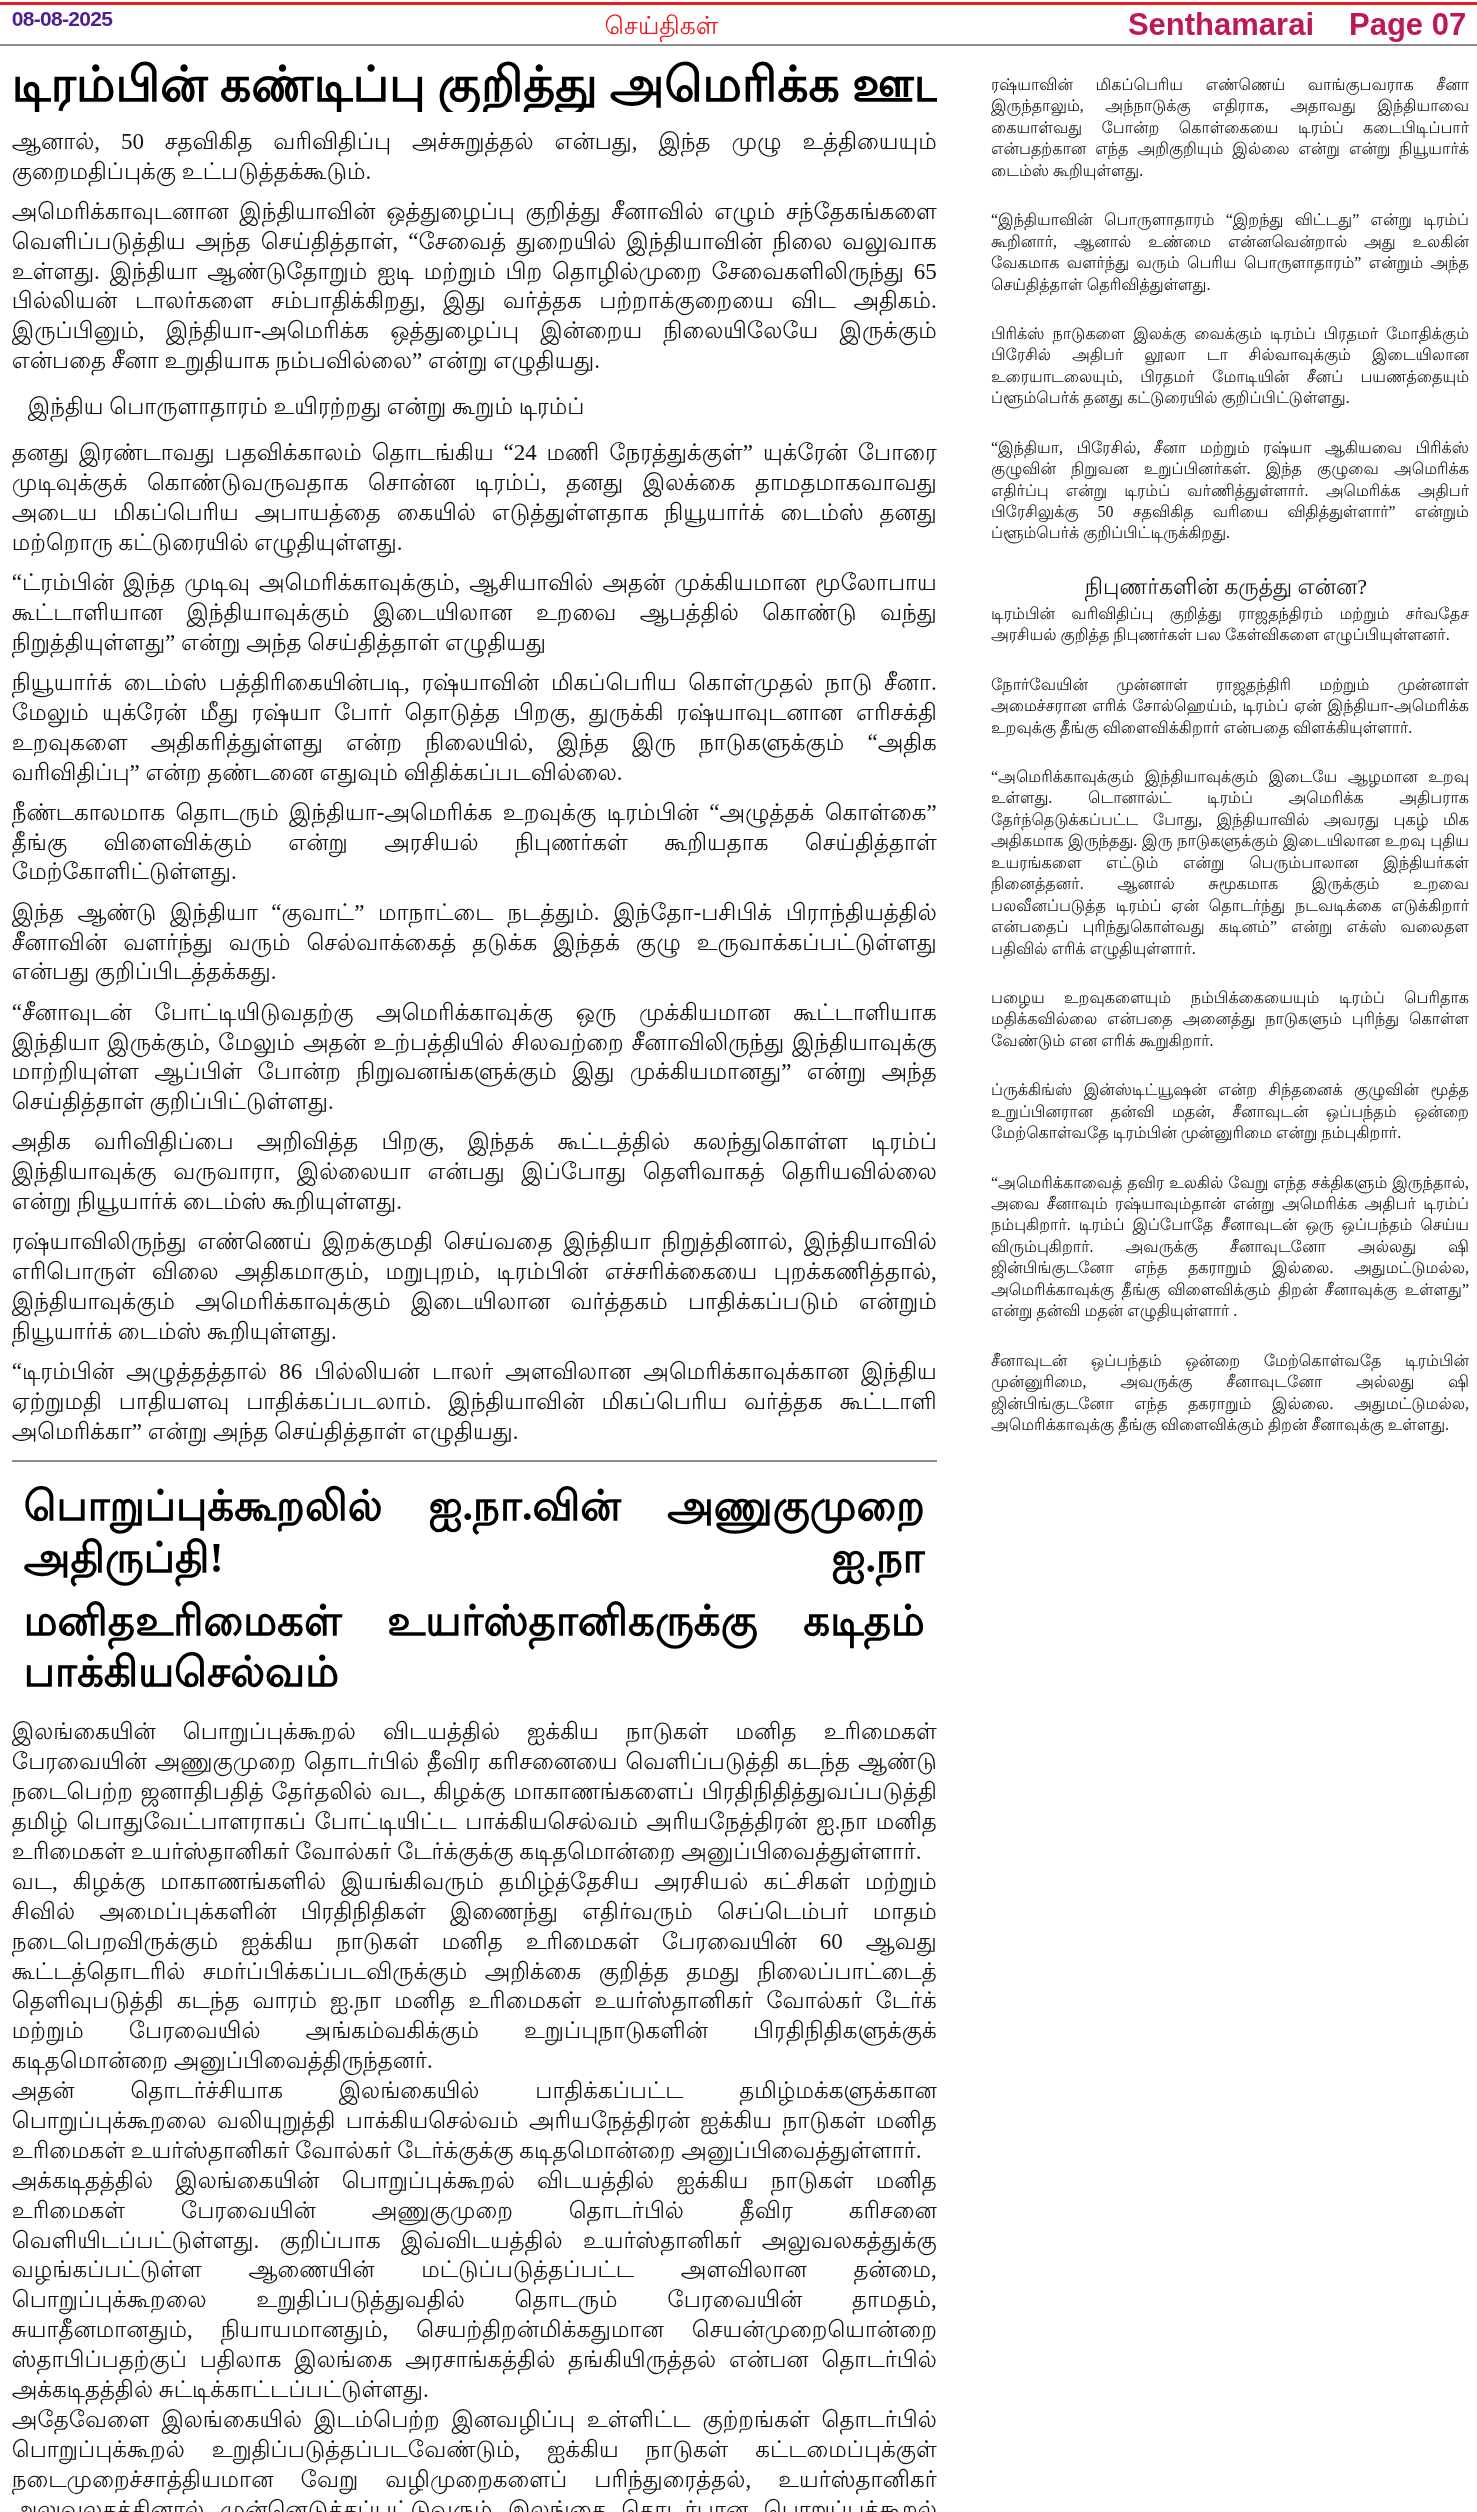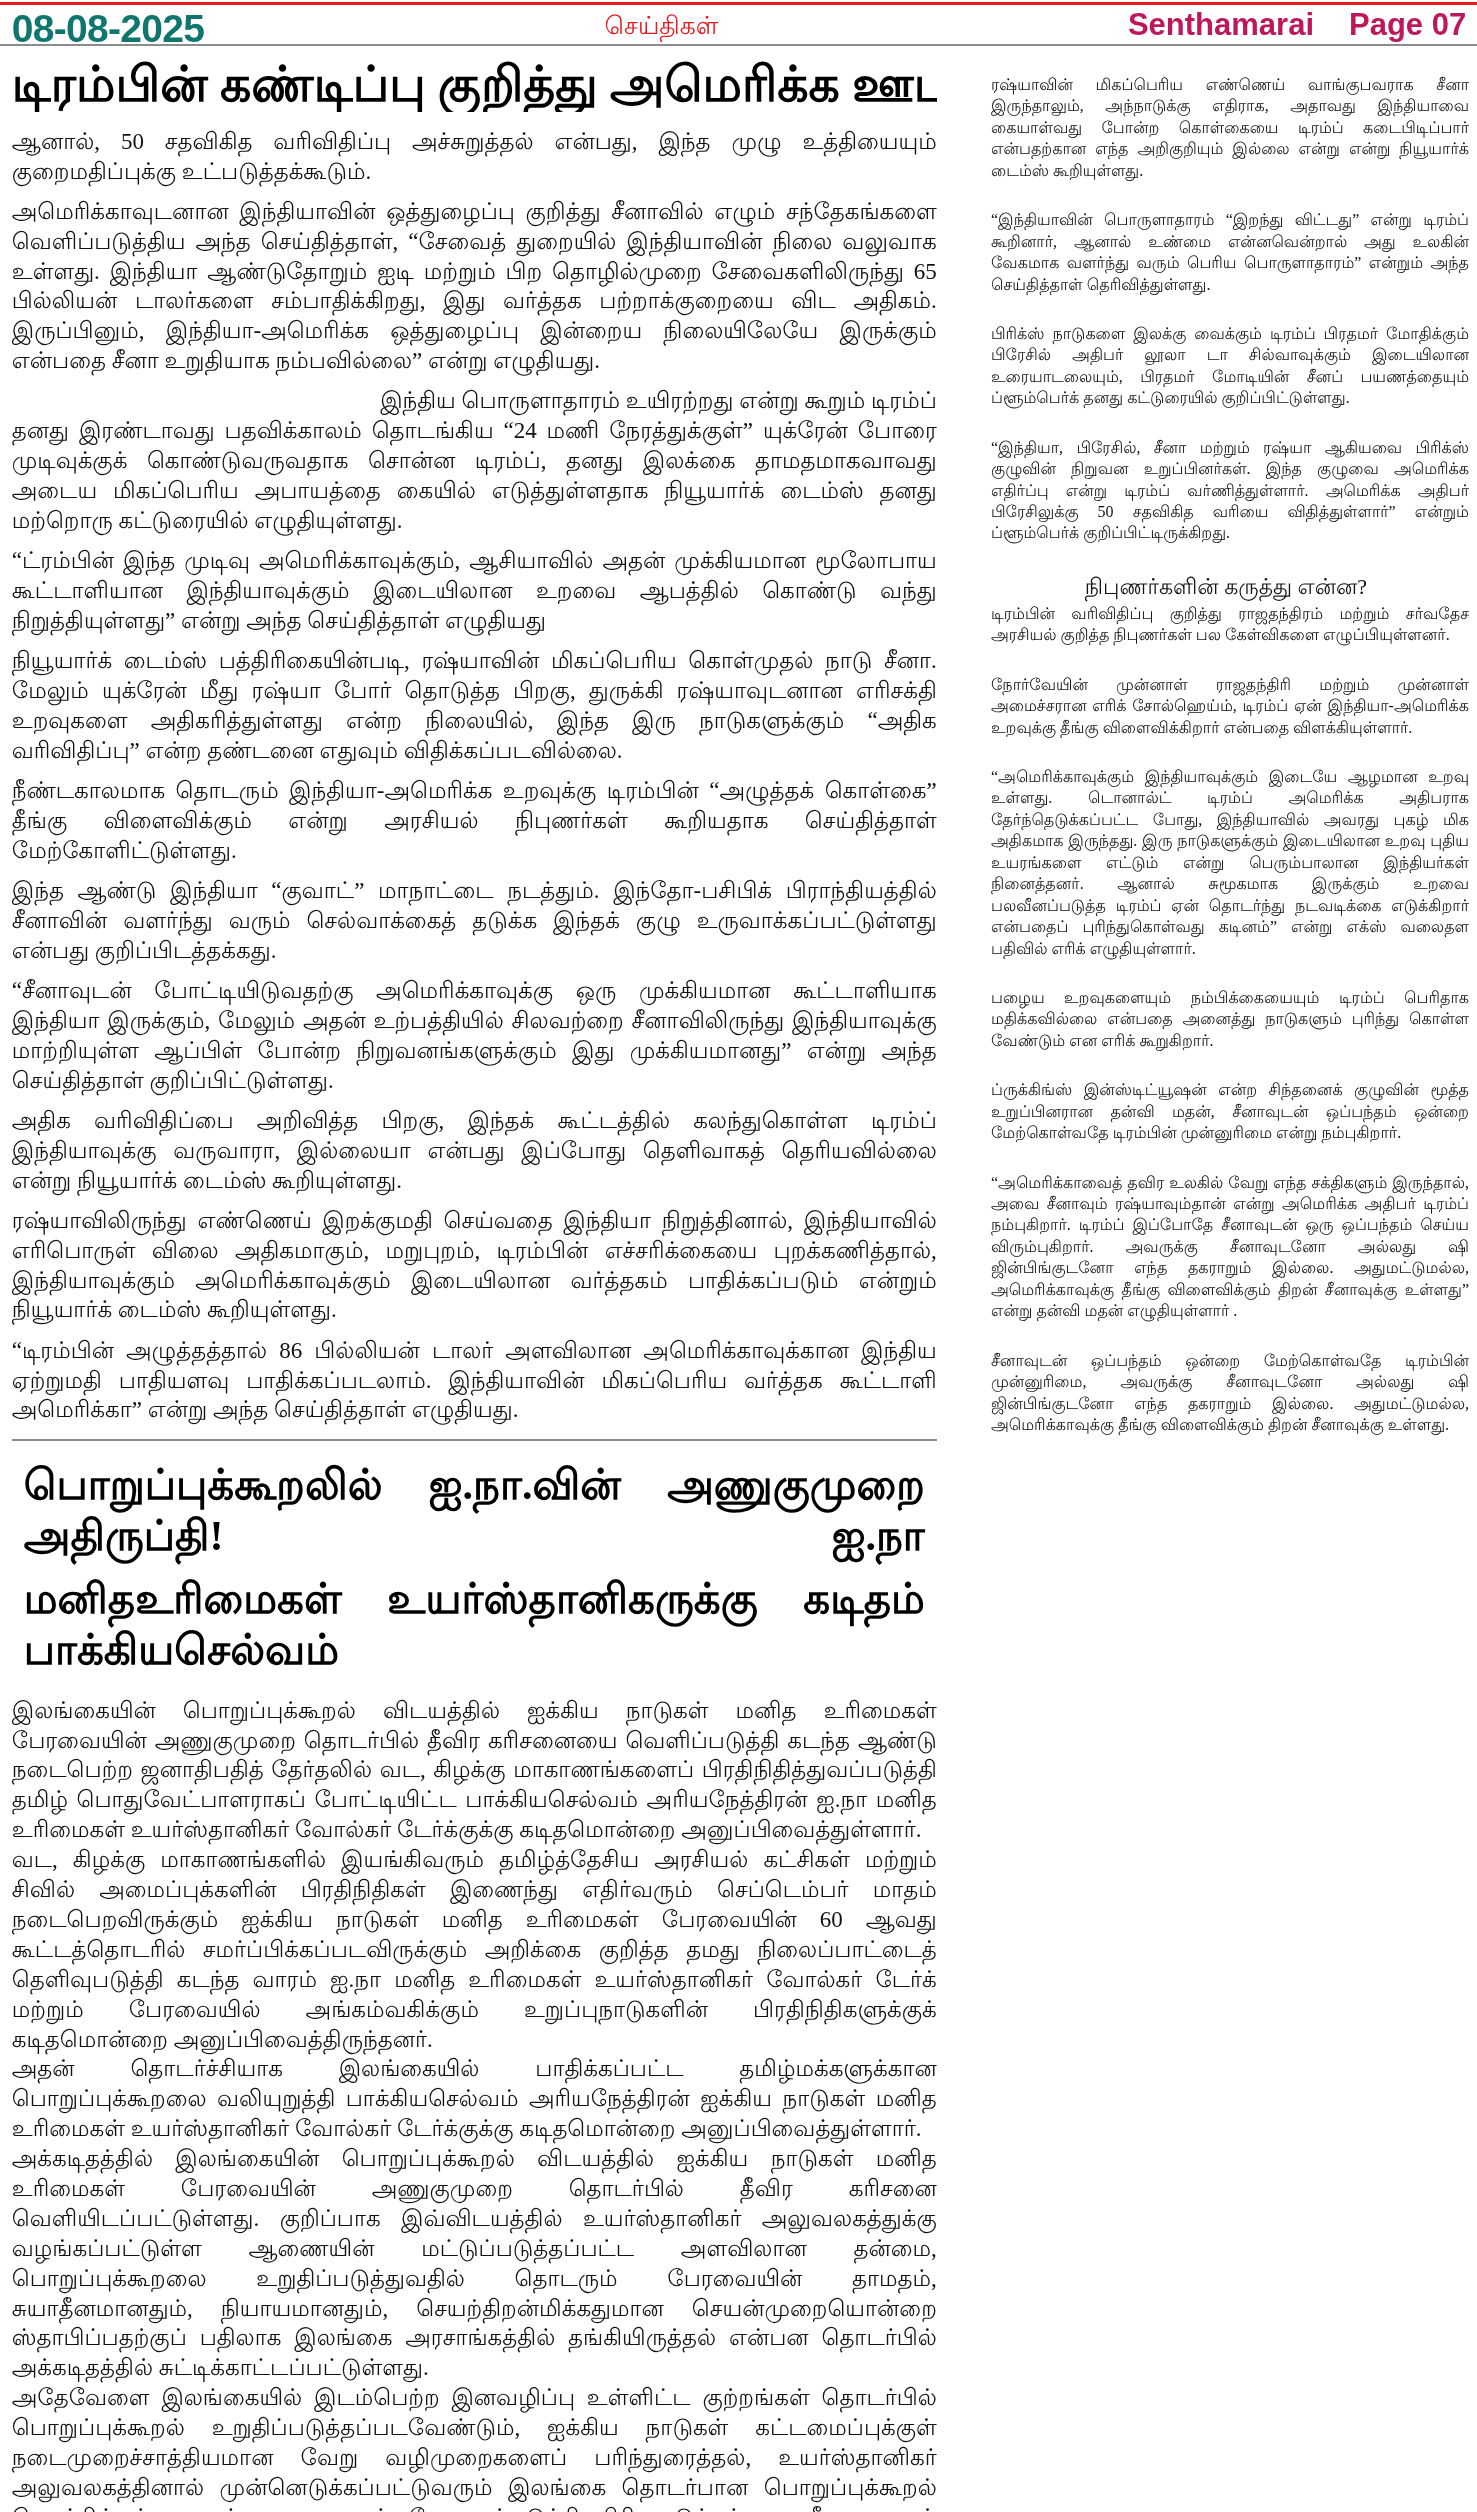--- a/index.html
+++ b/index.html
@@ -10,21 +10,21 @@
     color: #121212;
     font-family: "Liberation Serif", serif;
     overflow: hidden;
   }
   
   .header { position: absolute; top: 0; left: 0; width: 1478px; height: 46px; background: #fff; }
   .rule-top { position: absolute; top: 1.5px; left: 0; width: 1478px; height: 3.7px; background: #e8191f; }
   .hdr-date {
     position: absolute; top: 7.4px; left: 11.8px;
     font-family: "Liberation Sans", sans-serif;
-    font-weight: bold; font-size: 39px; color: #0f766e; letter-spacing: -0.7px;
+    font-weight: bold; font-size: 21px; color: #4c1d95; letter-spacing: -0.7px;
   }
   .hdr-section {
     position: absolute; top: 11.8px; left: 0; width: 1323px; text-align: center;
     font-size: 25px; color: #e8191f;
   }
   .hdr-right {
     position: absolute; top: 7.4px; right: 11.8px;
     font-family: "Liberation Sans", sans-serif;
     font-weight: bold; font-size: 31px; color: #be185d;
   }
@@ -34,21 +34,21 @@
   
   .left-col { position: absolute; left: 11.8px; top: 58px; width: 925px; }
   .headline-1 {
     font-size: 49px; font-weight: bold; line-height: 1.1; color: #000;
     margin: 0 0 14.8px 0; white-space: nowrap; overflow: hidden;
   }
   .left-col .para {
     font-size: 23px; line-height: 1.30; text-align: justify;
     margin: 0 0 10.3px 0;
   }
-  .left-col .subhead { margin: 0; font-size: 23px; line-height: 1.30; text-align: right; }
+  .left-col .subhead { margin: 16px; font-size: 23px; line-height: 1.30; text-align: left; }
   .divider { height: 2.2px; background: #8c8c8c; margin: 13.3px 0 19px 0; }
   .headline-2-line {
     font-size: 42px; font-weight: bold; line-height: 1.22; color: #000;
     text-align: justify; text-align-last: justify; margin: 12px;
   }
   .headline-2-block { margin: 0 0 19px 0; }
   .article-2 .para { margin: 0; }
 
   
   .right-col { position: absolute; left: 983px; top: 74px; width: 486px; }

